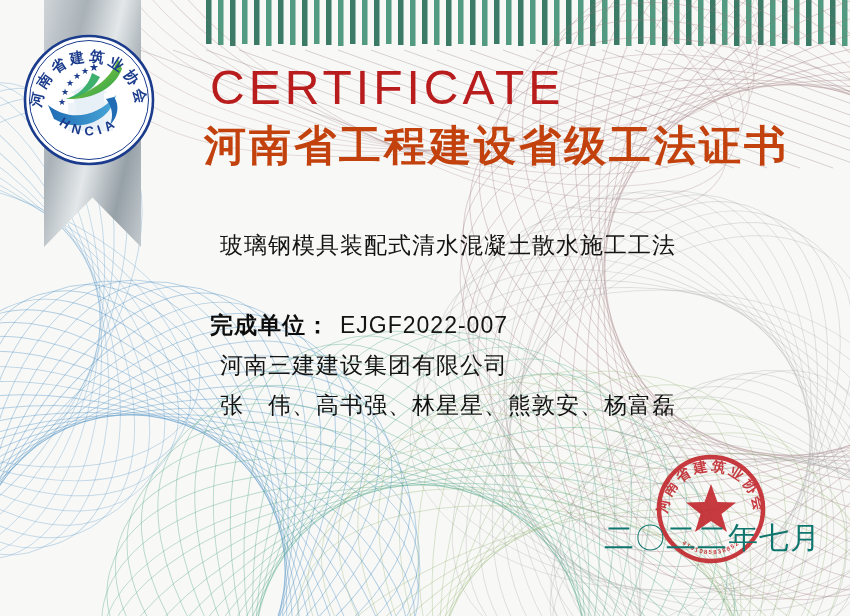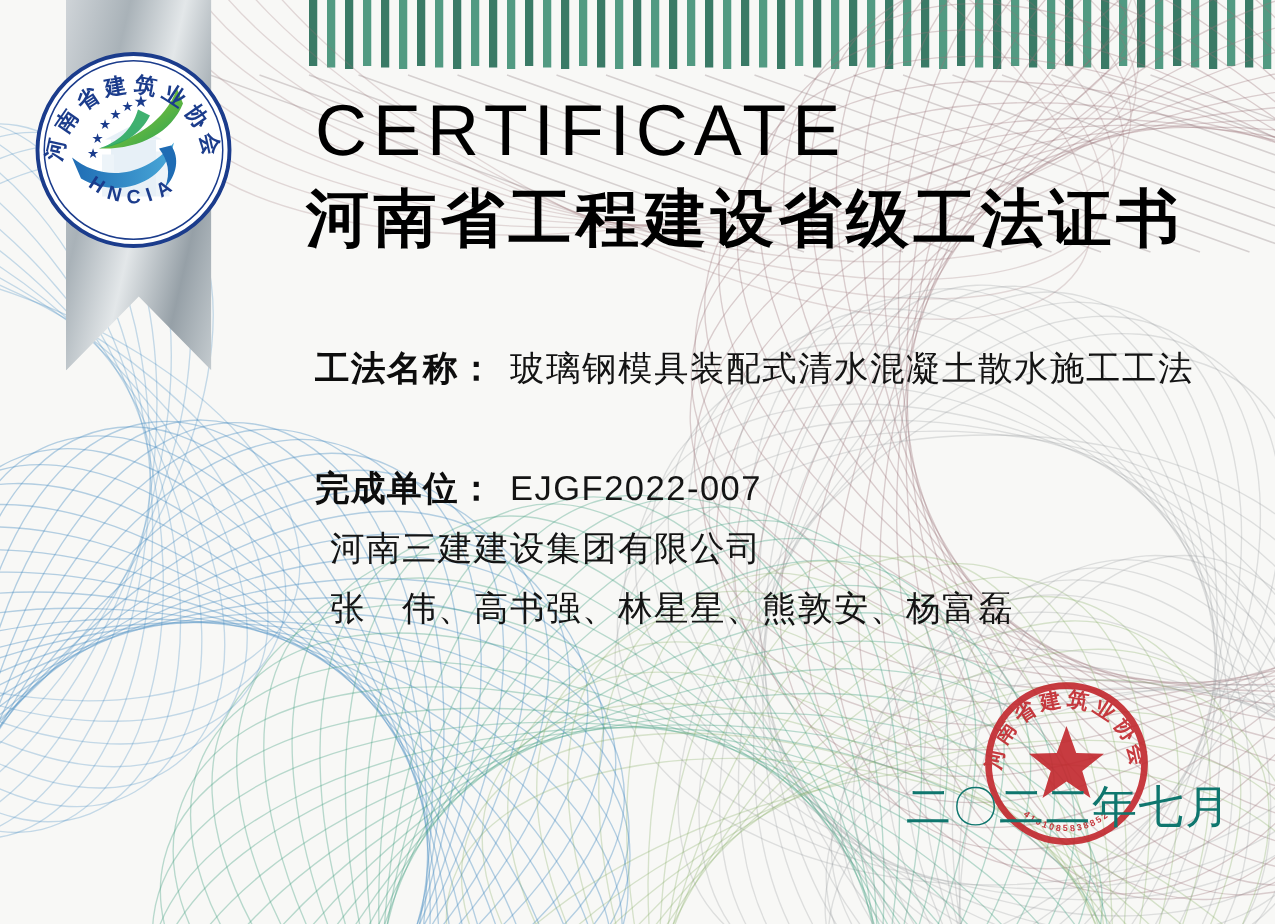--- a/index.html
+++ b/index.html
@@ -15,25 +15,25 @@
   #bg-svg{position:absolute;left:0;top:0;z-index:0;}
   
   .ribbon{
     position:absolute;left:44px;top:0;width:97px;height:247px;z-index:1;
     background:linear-gradient(103deg,#cfd4d8 0%,#a9b2b8 28%,#e3e7e9 52%,#96a0a7 78%,#c4cbcf 100%);
     clip-path:polygon(0 0,100% 0,100% 100%,50% 80%,0 100%);
   }
   .badge{position:absolute;left:22px;top:33px;width:134px;height:134px;z-index:2;}
   .title-en{
     position:absolute;left:210px;top:60px;z-index:2;
-    font-size:48px;letter-spacing:4px;color:#000000;font-weight:500;
+    font-size:48px;letter-spacing:4px;color:#b91c1c;font-weight:500;
   }
   .title-zh{
     position:absolute;left:204px;top:118px;z-index:2;
-    font-size:42px;letter-spacing:3px;color:#000000;font-weight:bold;
+    font-size:42px;letter-spacing:3px;color:#c2410c;font-weight:bold;
   }
   .fields{position:absolute;left:210px;top:230px;z-index:2;}
   .frow{display:flex;align-items:baseline;height:24px;margin-bottom:16px;}
   .flabel{
     font-weight:bold;color:#0d0d0d;font-size:23px;letter-spacing:1px;
     min-width:112px;
   }
   .fvalue{color:#141414;font-size:23px;letter-spacing:1px;margin-left:10px;white-space:nowrap;}
   .seal{position:absolute;left:654px;top:452px;width:114px;height:114px;z-index:3;}
   .issue-date{
@@ -347,21 +347,20 @@
     <text font-size="13" font-weight="bold" fill="#1b3c8c" letter-spacing="5">
       <textPath href="#bArcBot" startOffset="50%" text-anchor="middle">HNCIA</textPath>
     </text>
   </svg>
 
   <div class="title-en">CERTIFICATE</div>
   <div class="title-zh">河南省工程建设省级工法证书</div>
 
   <div class="fields">
     <div class="frow">
-      <span class="flabel">工法名称：</span>
       <span class="fvalue">玻璃钢模具装配式清水混凝土散水施工工法</span>
     </div>
     <div class="frow">
     </div>
     <div class="frow">
       <span class="flabel">完成单位：</span>
       <span class="fvalue">EJGF2022-007</span>
     </div>
     <div class="frow">
       <span class="fvalue">河南三建建设集团有限公司</span>

